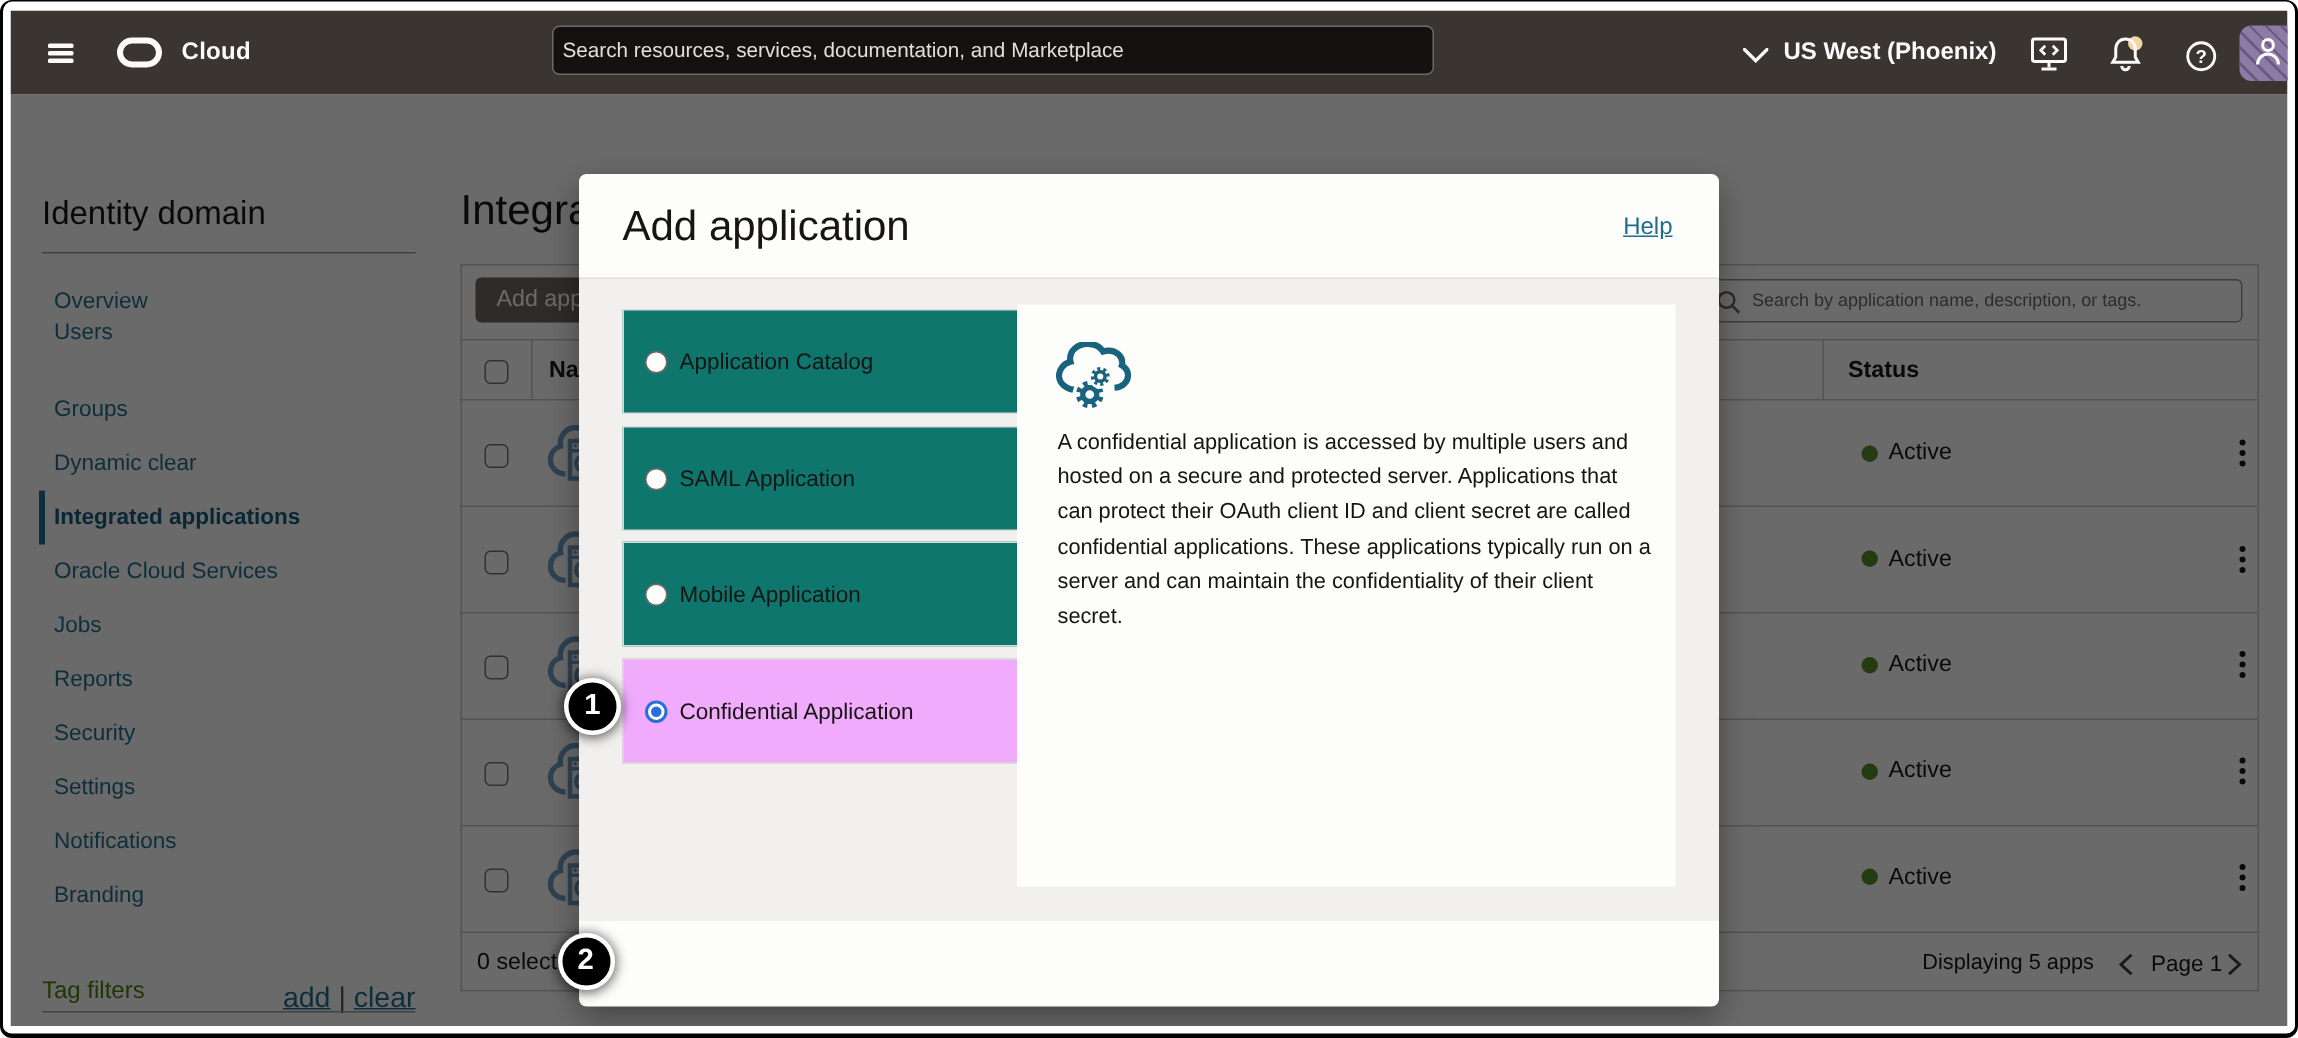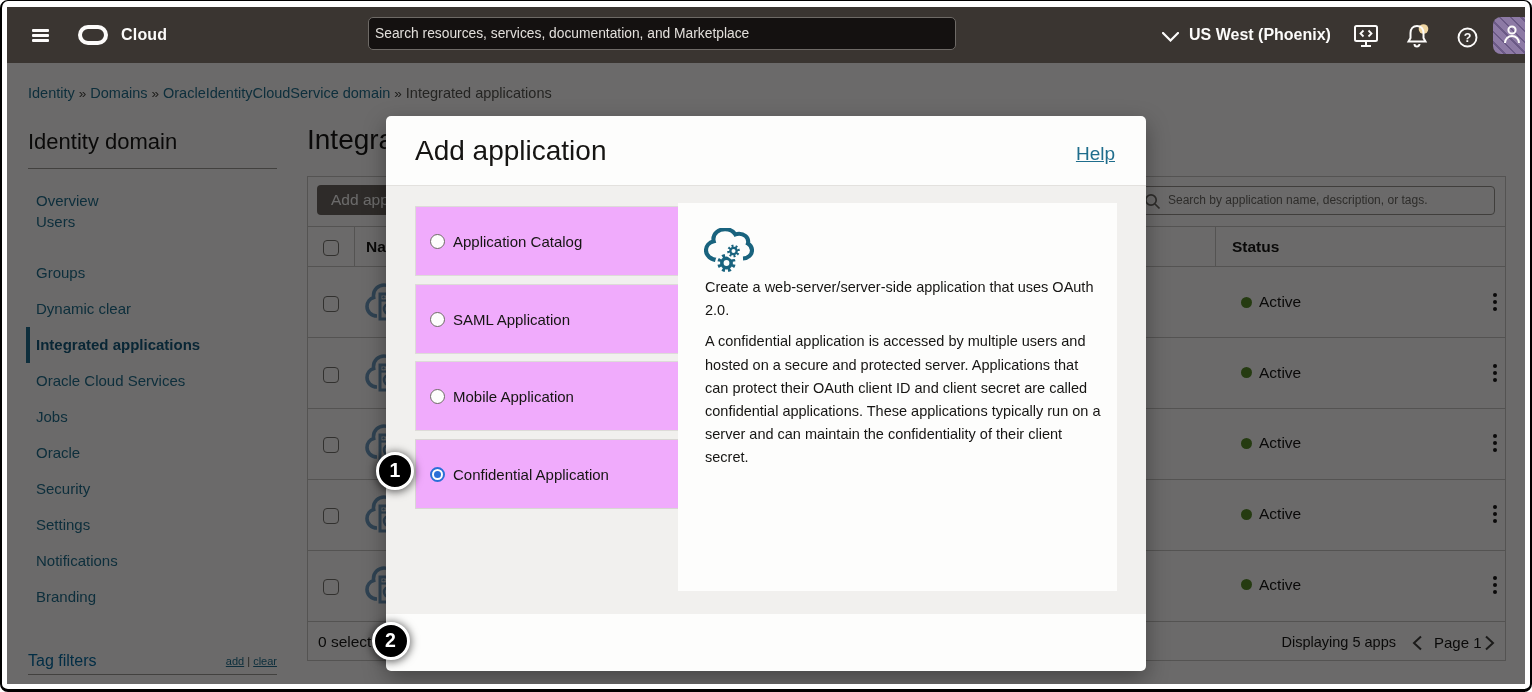--- a/index.html
+++ b/index.html
@@ -23,22 +23,22 @@
 
 .crumbs { position:absolute; left:21px; top:78px; font-size:14.5px; color:#4e4c4a; white-space:nowrap; }
 .crumbs a { color:#1f6d8c; text-decoration:none; }
 .crumbs .sep { color:#45433f; padding:0 4px; font-size:13.5px; }
 .crumbs .cur { color:#55534f; }
 .sidetitle { position:absolute; left:21px; top:122px; font-size:22px; color:#161513; }
 .sidediv { position:absolute; left:21px; top:161px; width:249px; height:1px; background:#9b9894; }
 .navlink { position:absolute; left:29px; font-size:15px; color:#1f6d8c; }
 .navsel { font-weight:bold; color:#14597c; }
 .navbar { position:absolute; left:19px; top:320px; width:3.5px; height:36px; background:#1f6d8c; }
-.tagtitle { position:absolute; left:21px; top:645px; font-size:16px; color:#0369a1; }
-.taglinks { position:absolute; left:170px; top:648px; width:100px; text-align:right; font-size:11px; }
+.tagtitle { position:absolute; left:21px; top:645px; font-size:16px; color:#4d7c0f; }
+.taglinks { position:absolute; left:170px; top:648px; width:100px; text-align:right; font-size:19px; }
 .taglinks a { color:#1f6d8c; text-decoration:underline; }
 .tagdiv { position:absolute; left:21px; top:667px; width:249px; height:1px; background:#9b9894; }
 .mainhead { position:absolute; left:300px; top:116.5px; font-size:28px; color:#161513; }
 
 
 .tbox { position:absolute; left:300px; top:169px; width:1199px; height:485px; border:1px solid #c7c4c0; }
 .addbtn { position:absolute; left:9px; top:8px; width:150px; height:30px; background:#6b6460; border-radius:4px; color:#fcfbfa; font-size:15.5px; line-height:30px; padding-left:14px; white-space:nowrap; overflow:hidden; }
 .tsearch { position:absolute; left:826px; top:9px; width:361px; height:29px; background:#fcfbfa; border:1px solid #96928e; border-radius:4px; color:#6b6763; font-size:12px; line-height:27px; white-space:nowrap; }
 .hline { position:absolute; left:0; width:1197px; height:1px; background:#c7c4c0; }
 .vline { position:absolute; width:1px; background:#c7c4c0; }
@@ -52,53 +52,52 @@
 .tfoot-l { position:absolute; left:10px; top:456px; font-size:15.5px; color:#161513; }
 .disp { position:absolute; left:888px; top:457px; width:200px; text-align:right; font-size:14.5px; color:#161513; }
 .pgtxt { position:absolute; left:1126px; top:457px; font-size:15px; color:#161513; }
 
 
 .dim { position:absolute; left:0; top:56px; width:1518px; height:621px; background:rgba(2,1,1,0.58); }
 
 
 .modal { position:absolute; left:379px; top:109px; width:760px; height:555px; background:#fdfdfc; border-radius:5px; box-shadow:0 8px 22px rgba(0,0,0,0.35); }
 .mtitle { position:absolute; left:29px; top:19px; font-size:28px; color:#161513; }
-.mhelp { position:absolute; right:31px; top:27px; font-size:19px; color:#1f6d8c; text-decoration:underline; }
+.mhelp { position:absolute; right:31px; top:27px; font-size:16px; color:#1f6d8c; text-decoration:underline; }
 .mbody { position:absolute; left:0; top:69px; width:760px; height:429px; background:#f1f0ee; border-top:1px solid #e3e1de; }
-.card { position:absolute; left:29px; width:264px; height:70px; background:#f0abfc; border:1px solid #dddbd8; border-right:none; }
+.card { position:absolute; left:29px; width:264px; height:70px; background:#0f766e; border:1px solid #dddbd8; border-right:none; }
 .card.sel { background:#f0abfc; border-color:#d8d6d3; }
 .radio { position:absolute; left:14px; top:27px; width:15px; height:15px; border:1.5px solid #6e6a66; border-radius:50%; background:#fdfdfc; }
 .radio.on { border:2px solid #2a6fd7; }
 .radio.on::after { content:""; position:absolute; left:2px; top:2px; width:7px; height:7px; border-radius:50%; background:#2a6fd7; }
 .cardlbl { position:absolute; left:37px; top:26px; font-size:15px; color:#161513; }
 .dpanel { position:absolute; left:292px; top:17px; width:439px; height:388px; background:#fdfdfc; }
 .dtext { position:absolute; left:27px; top:73px; font-size:14.5px; line-height:23.2px; color:#161513; white-space:nowrap; }
 .mfoot { position:absolute; left:0; top:498px; width:760px; height:57px; background:#fdfdfc; border-top:1px solid #dcdad7; border-radius:0 0 5px 5px; }
 .launch { position:absolute; left:29px; top:13px; width:123px; height:31px; background:#6b6460; border-radius:4px; color:#fcfbfa; font-size:14.5px; line-height:31px; text-align:center; }
 .cancel { position:absolute; left:162px; top:18px; font-size:15.5px; color:#1f6d8c; text-decoration:underline; }
 
 
 .badge { position:absolute; width:38px; height:38px; background:#000; border:3px solid #fff; border-radius:50%; box-shadow:0 1px 8px 1px rgba(0,0,0,0.6); color:#fff; font-size:19.5px; font-weight:bold; text-align:center; line-height:31px; z-index:10; }
 </style>
 </head>
 <body>
 <div class="frame"></div>
 <div class="screen">
 
-  <div class="crumbs"><a>Identity</a><span class="sep">»</span><a>Domains</a><span class="sep">»</span><a>OracleIdentityCloudService domain</a><span class="sep">»</span><span class="cur">Integrated applications</span></div>
   <div class="sidetitle">Identity domain</div>
   <div class="sidediv"></div>
   <div class="navlink" style="top:185px">Overview</div>
   <div class="navlink" style="top:206px">Users</div>
   <div class="navlink" style="top:257px">Groups</div>
   <div class="navlink" style="top:293px">Dynamic clear</div>
   <div class="navlink navsel" style="top:329px">Integrated applications</div>
   <div class="navlink" style="top:365px">Oracle Cloud Services</div>
   <div class="navlink" style="top:401px">Jobs</div>
-  <div class="navlink" style="top:437px">Oracle</div>
+  <div class="navlink" style="top:437px">Reports</div>
   <div class="navlink" style="top:473px">Security</div>
   <div class="navlink" style="top:509px">Settings</div>
   <div class="navlink" style="top:545px">Notifications</div>
   <div class="navlink" style="top:581px">Branding</div>
   <div class="navbar"></div>
   <div class="tagtitle">Tag filters</div>
   <div class="taglinks"><a>add</a> <span style="color:#55534f">|</span> <a>clear</a></div>
   <div class="tagdiv"></div>
   <div class="mainhead">Integrated applications</div>
 
@@ -215,21 +214,20 @@
         </div>
       <div class="dpanel">
         <svg style="position:absolute;left:26px;top:25px" width="50" height="47" viewBox="0 0 50 47">
           <path d="M13.5 32 C7 32 2 27.6 2 22.3 C2 18 5.2 14.4 9.7 13.2 C9.5 12.5 9.4 11.8 9.4 11.1 C9.4 5.5 14.6 1.2 21 1.2 C25.5 1.2 29.4 3.2 31.4 6.4 C32.5 6.0 33.8 5.7 35.1 5.7 C40.1 5.7 44.2 9.3 44.2 13.7 C44.2 14.4 44.1 15.0 43.9 15.6 C46.4 17.1 48 19.5 48 22.3 C48 26.8 44 30.3 39 30.5" fill="none" stroke="#19637e" stroke-width="4.1"></path>
           <path d="M31.5 36.8 L31.0 38.6 L30.1 40.1 L27.8 38.6 L27.0 39.5 L26.0 40.3 L27.6 42.7 L26.0 43.5 L24.3 44.0 L23.7 41.3 L22.5 41.4 L21.2 41.3 L20.7 44.0 L18.9 43.5 L17.4 42.6 L18.9 40.3 L18.0 39.5 L17.2 38.5 L14.8 40.1 L14.0 38.5 L13.5 36.8 L16.2 36.2 L16.1 35.0 L16.2 33.7 L13.5 33.2 L14.0 31.4 L14.9 29.9 L17.2 31.4 L18.0 30.5 L19.0 29.7 L17.4 27.3 L19.0 26.5 L20.7 26.0 L21.3 28.7 L22.5 28.6 L23.8 28.7 L24.3 26.0 L26.1 26.5 L27.6 27.4 L26.1 29.7 L27.0 30.5 L27.8 31.5 L30.2 29.9 L31.0 31.5 L31.5 33.2 L28.8 33.8 L28.9 35.0 L28.8 36.3 Z M25.4 35.0 A2.9 2.9 0 1 0 19.6 35.0 A2.9 2.9 0 1 0 25.4 35.0 Z" fill="#fdfdfc" stroke="#fdfdfc" stroke-width="4.5"></path>
           <path d="M31.5 36.8 L31.0 38.6 L30.1 40.1 L27.8 38.6 L27.0 39.5 L26.0 40.3 L27.6 42.7 L26.0 43.5 L24.3 44.0 L23.7 41.3 L22.5 41.4 L21.2 41.3 L20.7 44.0 L18.9 43.5 L17.4 42.6 L18.9 40.3 L18.0 39.5 L17.2 38.5 L14.8 40.1 L14.0 38.5 L13.5 36.8 L16.2 36.2 L16.1 35.0 L16.2 33.7 L13.5 33.2 L14.0 31.4 L14.9 29.9 L17.2 31.4 L18.0 30.5 L19.0 29.7 L17.4 27.3 L19.0 26.5 L20.7 26.0 L21.3 28.7 L22.5 28.6 L23.8 28.7 L24.3 26.0 L26.1 26.5 L27.6 27.4 L26.1 29.7 L27.0 30.5 L27.8 31.5 L30.2 29.9 L31.0 31.5 L31.5 33.2 L28.8 33.8 L28.9 35.0 L28.8 36.3 Z M25.4 35.0 A2.9 2.9 0 1 0 19.6 35.0 A2.9 2.9 0 1 0 25.4 35.0 Z" fill="#19637e" fill-rule="evenodd"></path>
           <path d="M35.3 25.5 L34.7 26.5 L33.9 27.5 L32.5 26.1 L31.9 26.6 L31.1 27.0 L31.9 28.8 L30.7 29.2 L29.5 29.3 L29.5 27.3 L28.6 27.2 L27.8 27.0 L27.0 28.8 L26.0 28.2 L25.0 27.4 L26.4 26.0 L25.9 25.4 L25.5 24.6 L23.7 25.4 L23.3 24.2 L23.2 23.0 L25.2 23.0 L25.3 22.1 L25.5 21.3 L23.7 20.5 L24.3 19.5 L25.1 18.5 L26.5 19.9 L27.1 19.4 L27.9 19.0 L27.1 17.2 L28.3 16.8 L29.5 16.7 L29.5 18.7 L30.4 18.8 L31.2 19.0 L32.0 17.2 L33.0 17.8 L34.0 18.6 L32.6 20.0 L33.1 20.6 L33.5 21.4 L35.3 20.6 L35.7 21.8 L35.8 23.0 L33.8 23.0 L33.7 23.9 L33.5 24.7 Z M31.5 23.0 A2.0 2.0 0 1 0 27.5 23.0 A2.0 2.0 0 1 0 31.5 23.0 Z" fill="#fdfdfc" stroke="#fdfdfc" stroke-width="3.6"></path>
           <path d="M35.3 25.5 L34.7 26.5 L33.9 27.5 L32.5 26.1 L31.9 26.6 L31.1 27.0 L31.9 28.8 L30.7 29.2 L29.5 29.3 L29.5 27.3 L28.6 27.2 L27.8 27.0 L27.0 28.8 L26.0 28.2 L25.0 27.4 L26.4 26.0 L25.9 25.4 L25.5 24.6 L23.7 25.4 L23.3 24.2 L23.2 23.0 L25.2 23.0 L25.3 22.1 L25.5 21.3 L23.7 20.5 L24.3 19.5 L25.1 18.5 L26.5 19.9 L27.1 19.4 L27.9 19.0 L27.1 17.2 L28.3 16.8 L29.5 16.7 L29.5 18.7 L30.4 18.8 L31.2 19.0 L32.0 17.2 L33.0 17.8 L34.0 18.6 L32.6 20.0 L33.1 20.6 L33.5 21.4 L35.3 20.6 L35.7 21.8 L35.8 23.0 L33.8 23.0 L33.7 23.9 L33.5 24.7 Z M31.5 23.0 A2.0 2.0 0 1 0 27.5 23.0 A2.0 2.0 0 1 0 31.5 23.0 Z" fill="#19637e" fill-rule="evenodd"></path>
         </svg>
         <div class="dtext">
-          <p>Create a web-server/server-side application that uses OAuth<br>2.0.</p>
           <p style="margin-top:8px">A confidential application is accessed by multiple users and<br>hosted on a secure and protected server. Applications that<br>can protect their OAuth client ID and client secret are called<br>confidential applications. These applications typically run on a<br>server and can maintain the confidentiality of their client<br>secret.</p>
         </div>
       </div>
     </div>
   </div>
 
   <div class="badge" style="left:369px; top:445px">1</div>
   <div class="badge" style="left:364.5px; top:615px">2</div>
 
   <div class="topbar">

